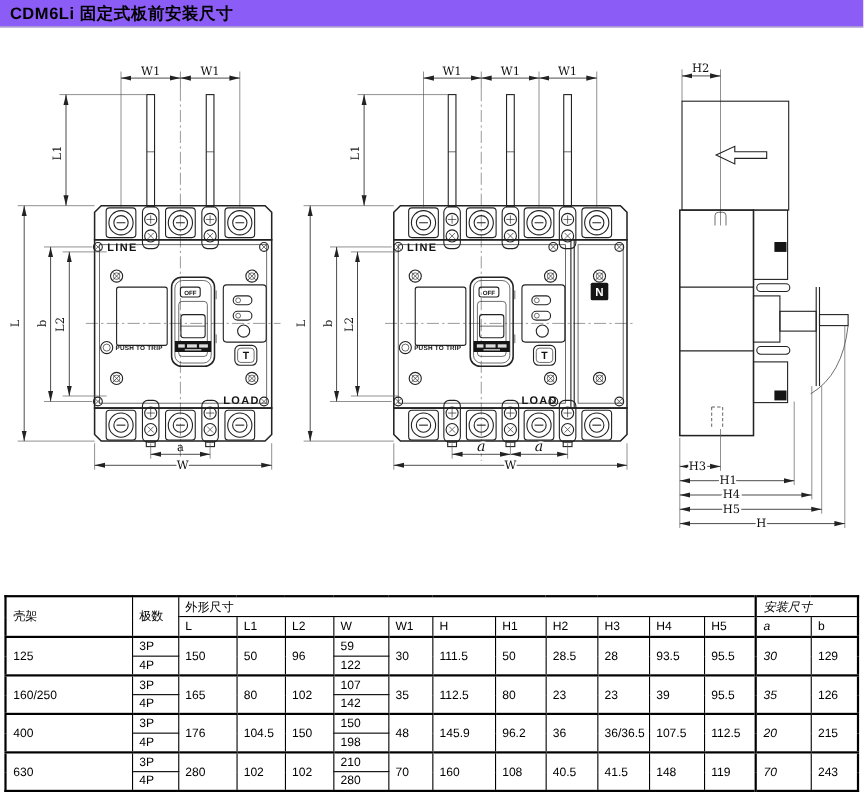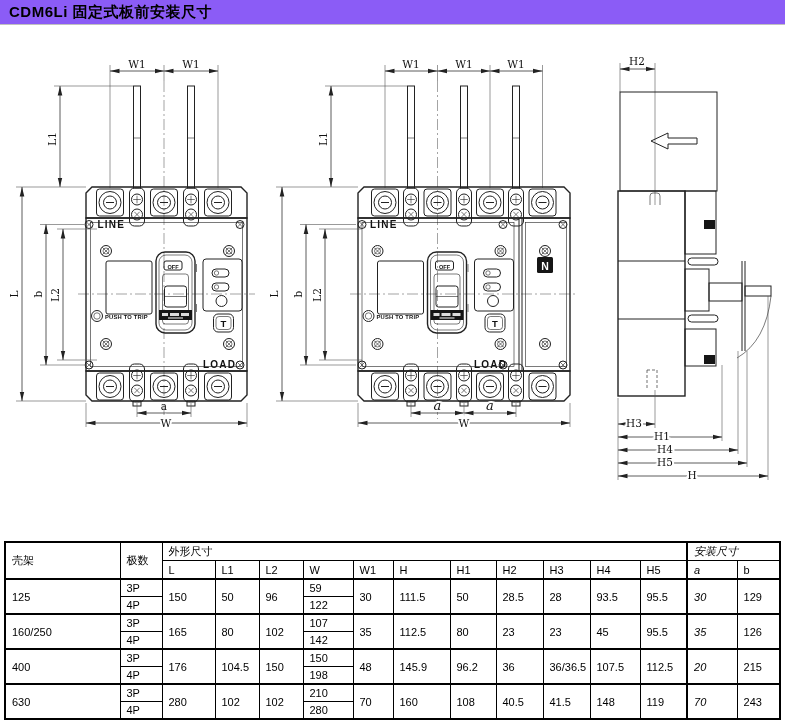--- a/index.html
+++ b/index.html
@@ -381,21 +381,21 @@
       <td>3P</td>
       <td rowspan="2">165</td>
       <td rowspan="2">80</td>
       <td rowspan="2">102</td>
       <td>107</td>
       <td rowspan="2">35</td>
       <td rowspan="2">112.5</td>
       <td rowspan="2">80</td>
       <td rowspan="2">23</td>
       <td rowspan="2">23</td>
-      <td rowspan="2">45</td>
+      <td rowspan="2">39</td>
       <td rowspan="2">95.5</td>
       <td rowspan="2" class="ta">35</td>
       <td rowspan="2">126</td>
     </tr>
     <tr>
       <td>4P</td>
       <td>142</td>
     </tr>
 
     <tr class="grp">

